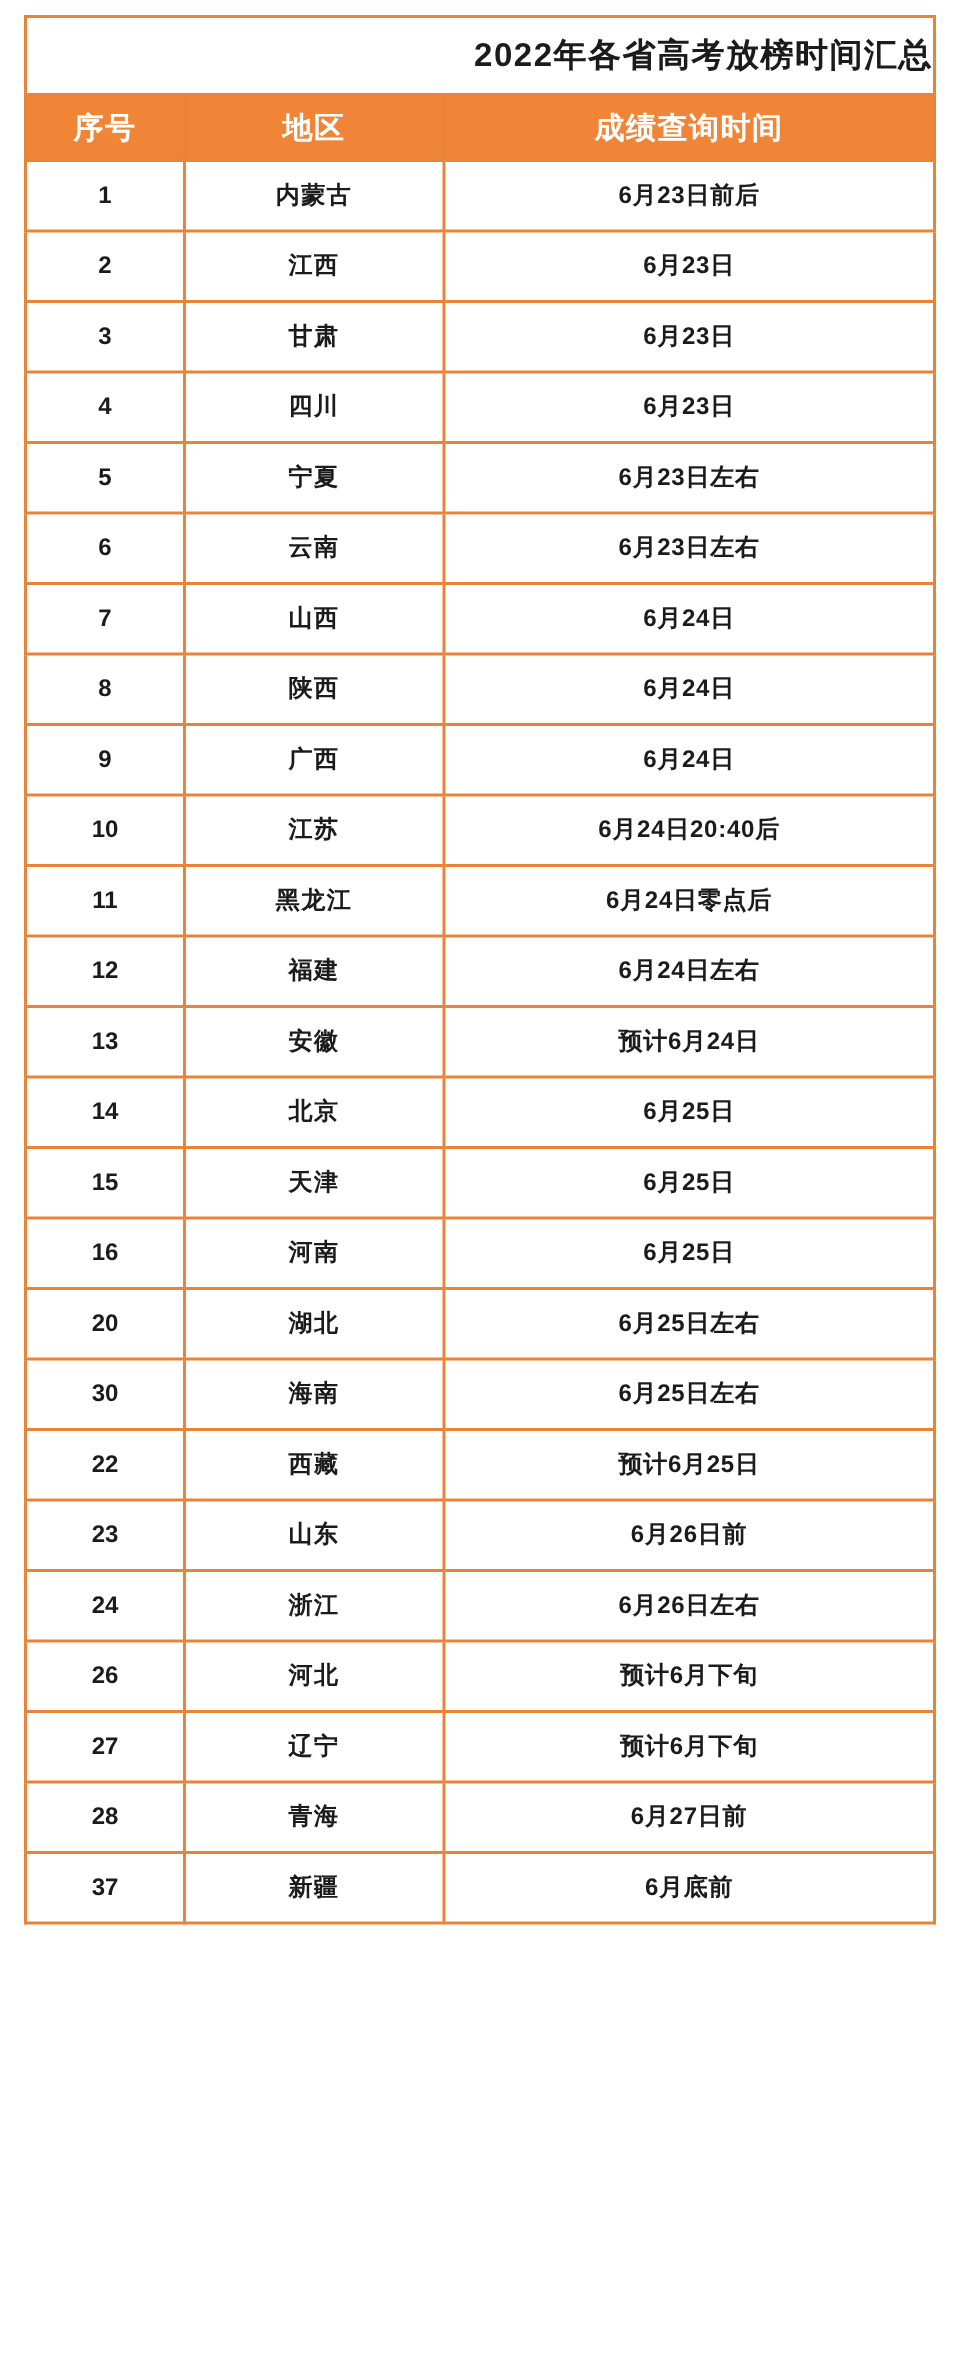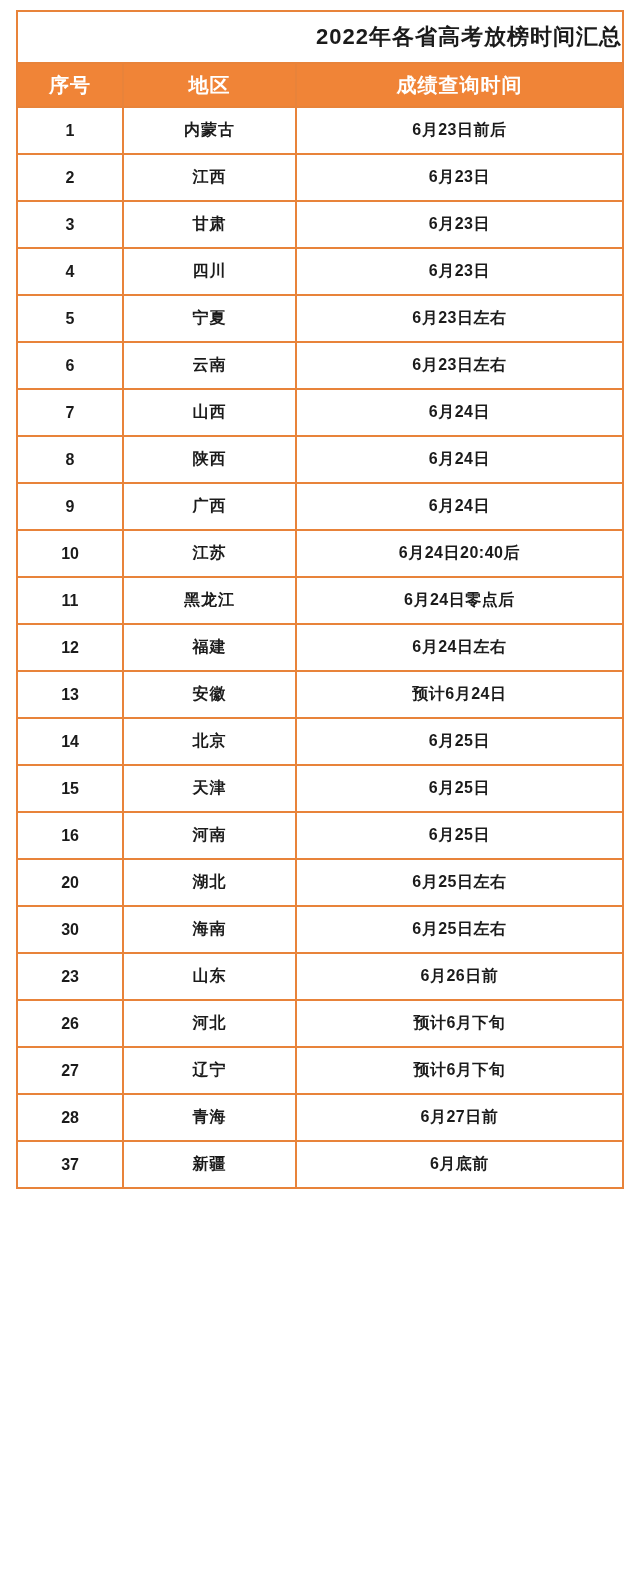--- a/index.html
+++ b/index.html
@@ -181,25 +181,35 @@
           <td class="idx">20</td>
           <td class="region">湖北</td>
           <td class="time">6月25日左右</td>
         </tr>
         <tr>
           <td class="idx">30</td>
           <td class="region">海南</td>
           <td class="time">6月25日左右</td>
         </tr>
         <tr>
+          <td class="idx">22</td>
+          <td class="region">西藏</td>
+          <td class="time">预计6月25日</td>
+        </tr>
+        <tr>
           <td class="idx">23</td>
           <td class="region">山东</td>
           <td class="time">6月26日前</td>
         </tr>
         <tr>
+          <td class="idx">24</td>
+          <td class="region">浙江</td>
+          <td class="time">6月26日左右</td>
+        </tr>
+        <tr>
           <td class="idx">26</td>
           <td class="region">河北</td>
           <td class="time">预计6月下旬</td>
         </tr>
         <tr>
           <td class="idx">27</td>
           <td class="region">辽宁</td>
           <td class="time">预计6月下旬</td>
         </tr>
         <tr>

